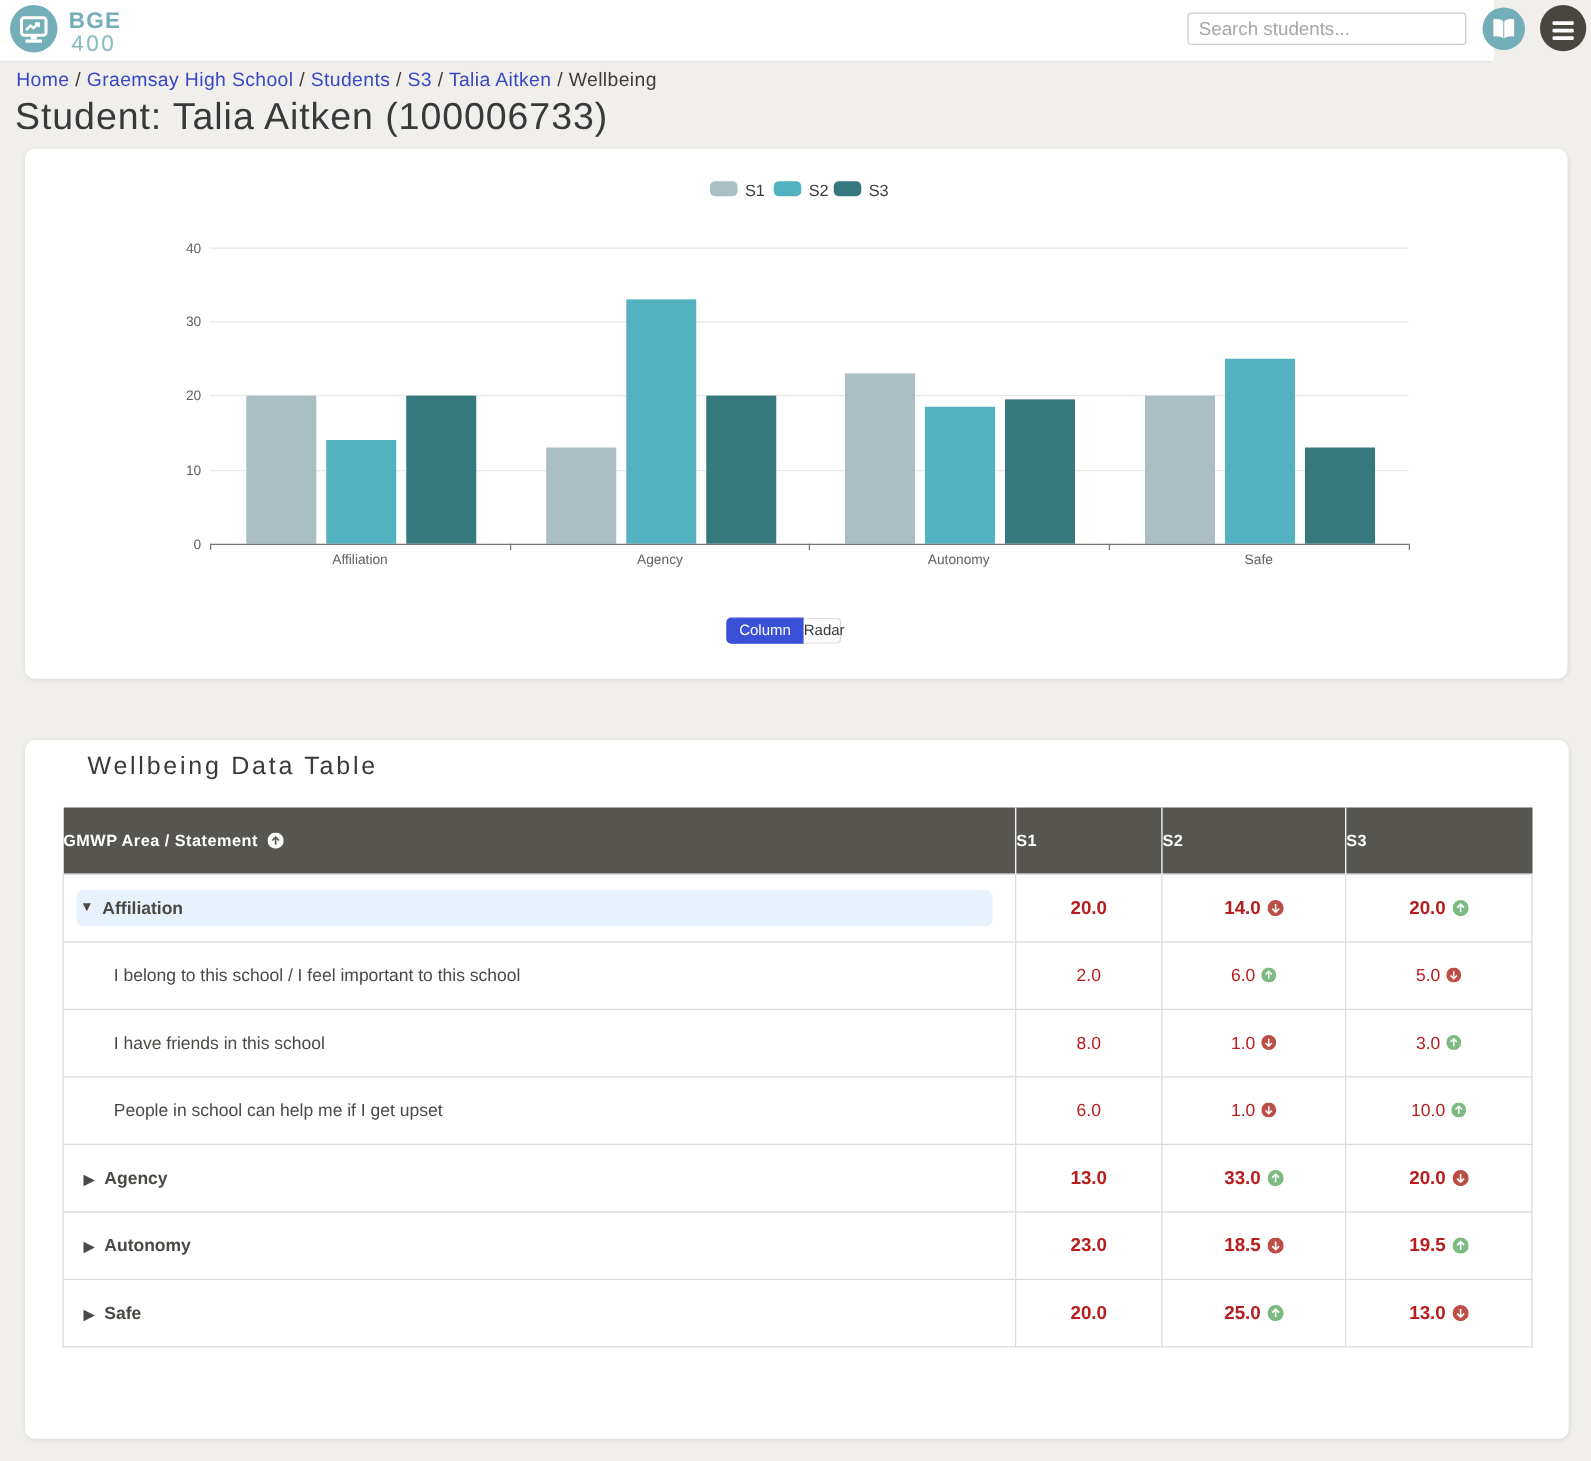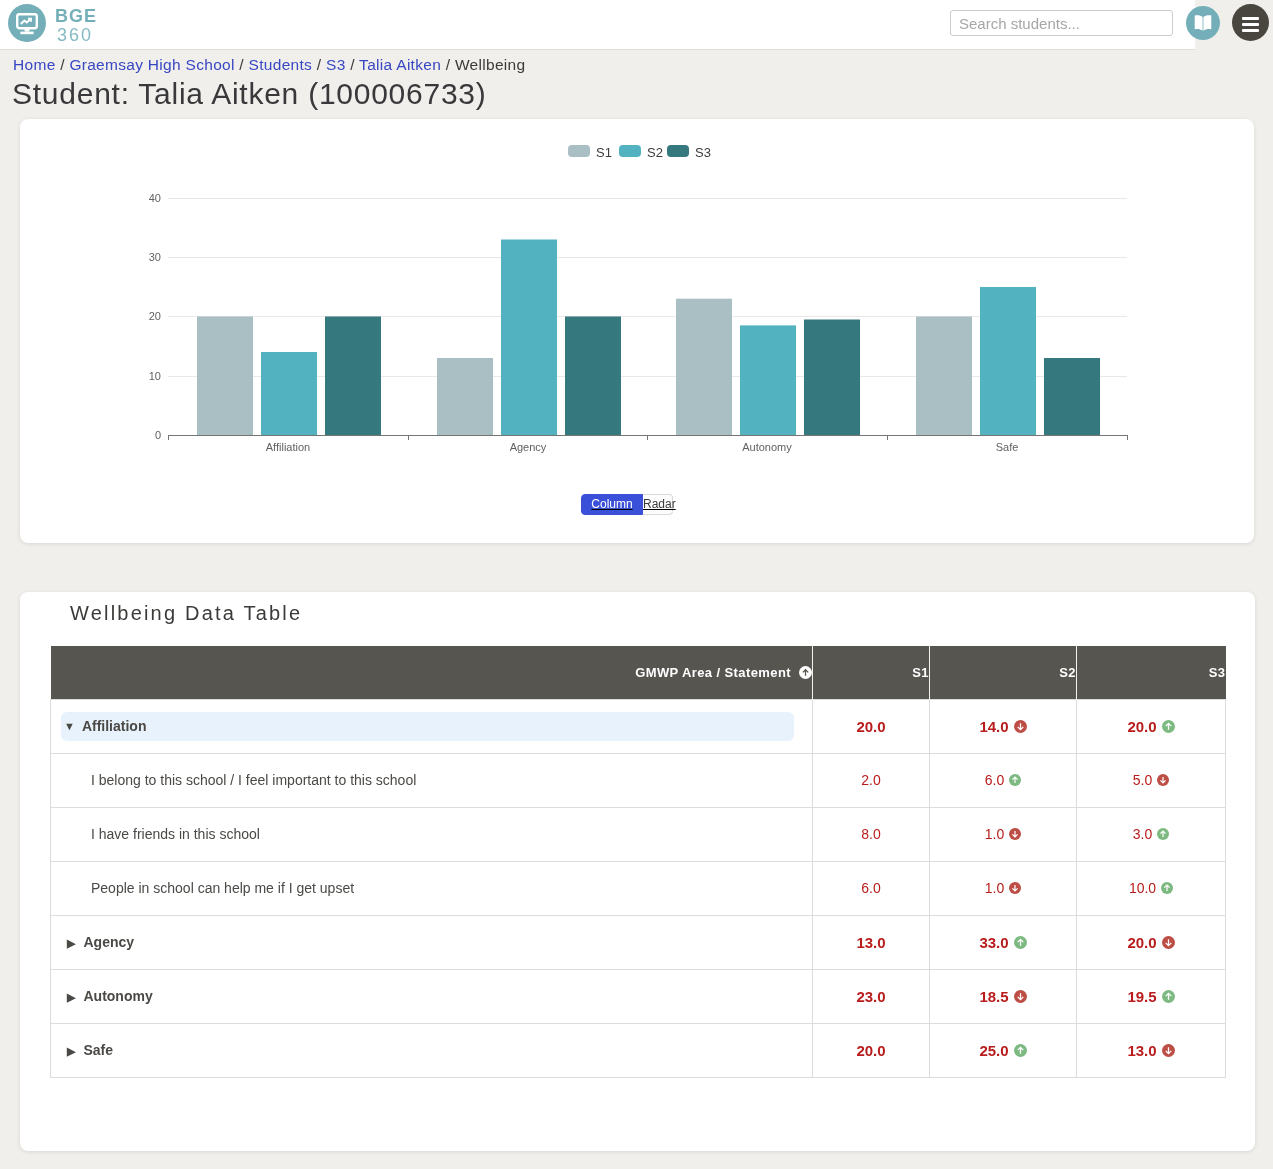--- a/index.html
+++ b/index.html
@@ -57,21 +57,21 @@
     color:#39393b; letter-spacing:0.75px;
   }
   
   .card {
     position:absolute; background:#ffffff; border-radius:8px;
     box-shadow:0 1px 4px rgba(0,0,0,0.10);
   }
   .card.chart { left:20px; top:119px; width:1234px; height:424px; }
   .card.table { left:20px; top:592px; width:1235px; height:559px; }
   
-  .toggle { position:absolute; left:561px; top:375px; display:flex;text-decoration:underline; }
+  .toggle { position:absolute; left:561px; top:375px; display:flex; }
   .tbtn {
     height:21px; font-size:12px; line-height:19px; text-align:center;
     border:1px solid #d9d9d9; font-family:"Liberation Sans", sans-serif;
   }
   .tbtn.col {
     width:62px; background:#3b50d8; color:#fff; border-color:#3b50d8;
     border-radius:4px 0 0 4px;
   }
   .tbtn.rad {
     width:30px; background:#fdfdfd; color:#3b3b3b;
@@ -86,21 +86,21 @@
     position:absolute; left:30px; top:54px;
     border-collapse:collapse; table-layout:fixed; width:1175px;
     font-family:"Liberation Sans", sans-serif;
   }
   table.data col.c1 { width:762px; }
   table.data col.c2 { width:117px; }
   table.data col.c3 { width:147px; }
   table.data col.c4 { width:149px; }
   table.data thead th {
     background:#575550; color:#ffffff; font-size:13px; font-weight:bold;
-    height:53px; text-align:right; letter-spacing:0.4px;
+    height:53px; text-align:left; letter-spacing:0.4px;
     border-right:1px solid #f2f2f2;
   }
   table.data thead th:last-child { border-right:none; }
   table.data td {
     border:1px solid #dcdcdc; height:54px; background:#fff;
     font-size:14px; color:#4b4945; vertical-align:middle;
   }
   table.data td.val { text-align:center; color:#b91c1c; }
   table.data tr.area td { font-weight:bold; }
   table.data tr.area td.val { font-size:15px; }
@@ -123,21 +123,21 @@
   <div class="logo-circle">
     <svg width="38" height="38" viewBox="0 0 38 38">
       <rect x="9.2" y="10.2" width="19.6" height="14" rx="2.2" fill="none" stroke="#fff" stroke-width="2.4"></rect>
       <path d="M12.8 20 L16.4 16.6 L18.8 18.5 L22.6 14.9" stroke="#fff" stroke-width="2" fill="none"></path>
       <path d="M19.9 14.6 L23 14.6 L23 17.7" stroke="#fff" stroke-width="1.8" fill="none"></path>
       <rect x="16.6" y="24.2" width="4.8" height="3.4" fill="#fff"></rect>
       <rect x="12.4" y="27.6" width="13.2" height="2.6" fill="#fff"></rect>
     </svg>
   </div>
   <div class="logo-bge">BGE</div>
-  <div class="logo-360">360</div>
+  <div class="logo-360">400</div>
   <input class="search" placeholder="Search students..." style="">
   <div class="btn-book">
     <svg width="34" height="34" viewBox="0 0 34 34">
       <path d="M16.6 11.0 C14.7 9.3 11.2 8.9 8.7 9.6 L8.7 23.3 C11.2 22.6 14.7 23.0 16.6 24.8 Z" fill="#fff"></path>
       <path d="M17.4 11.0 C19.3 9.3 22.8 8.9 25.3 9.6 L25.3 23.3 C22.8 22.6 19.3 23.0 17.4 24.8 Z" fill="#fff"></path>
     </svg>
   </div>
   <div class="btn-menu">
       <div class="bars"></div>
     </div>

